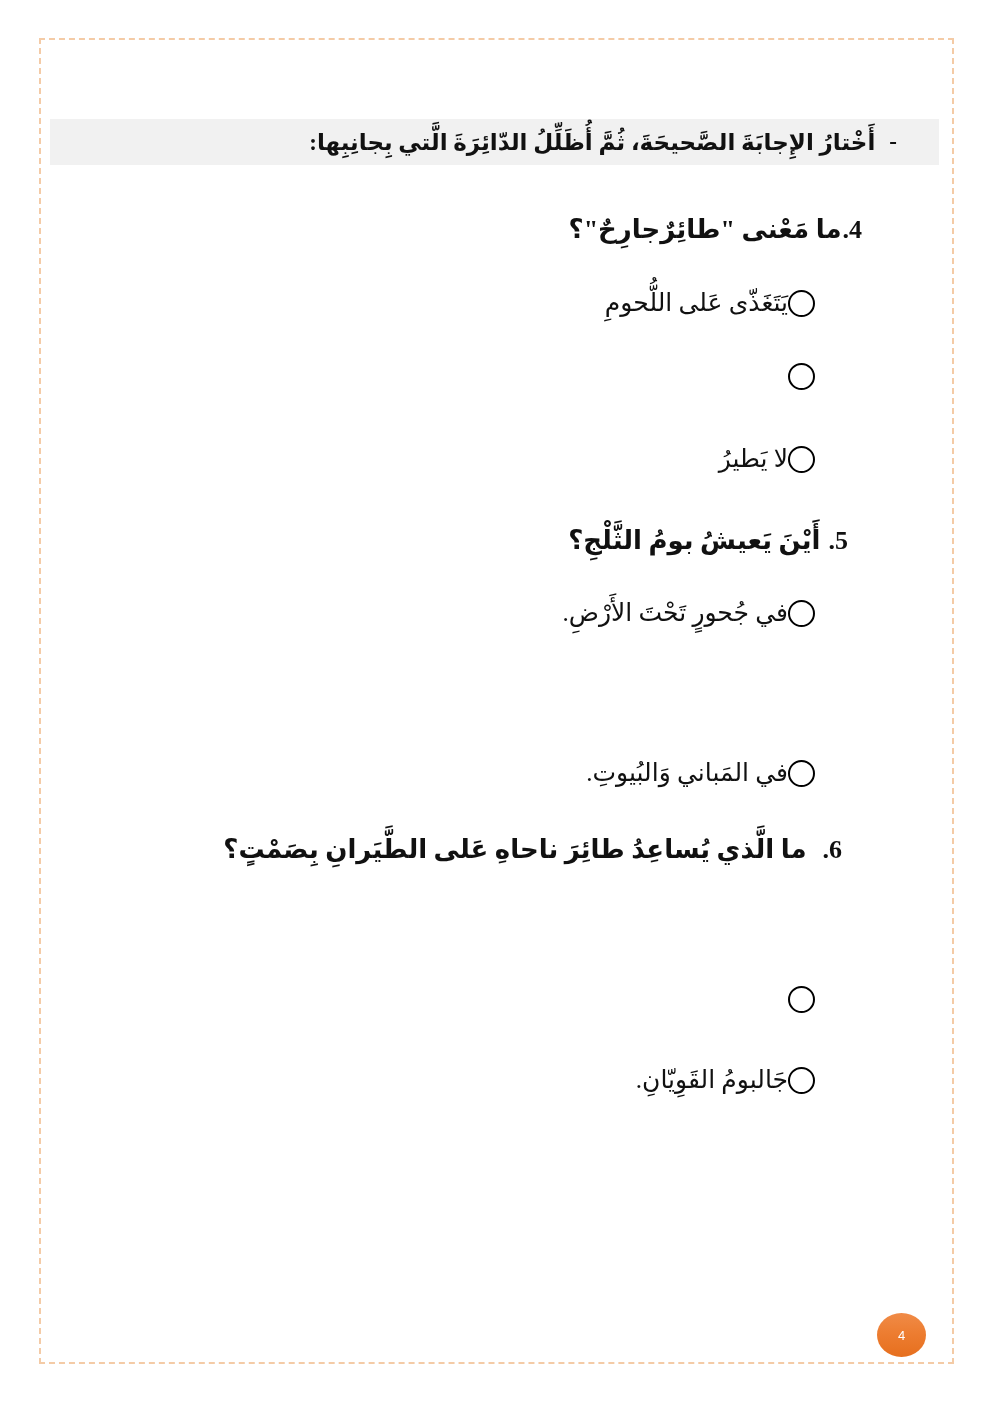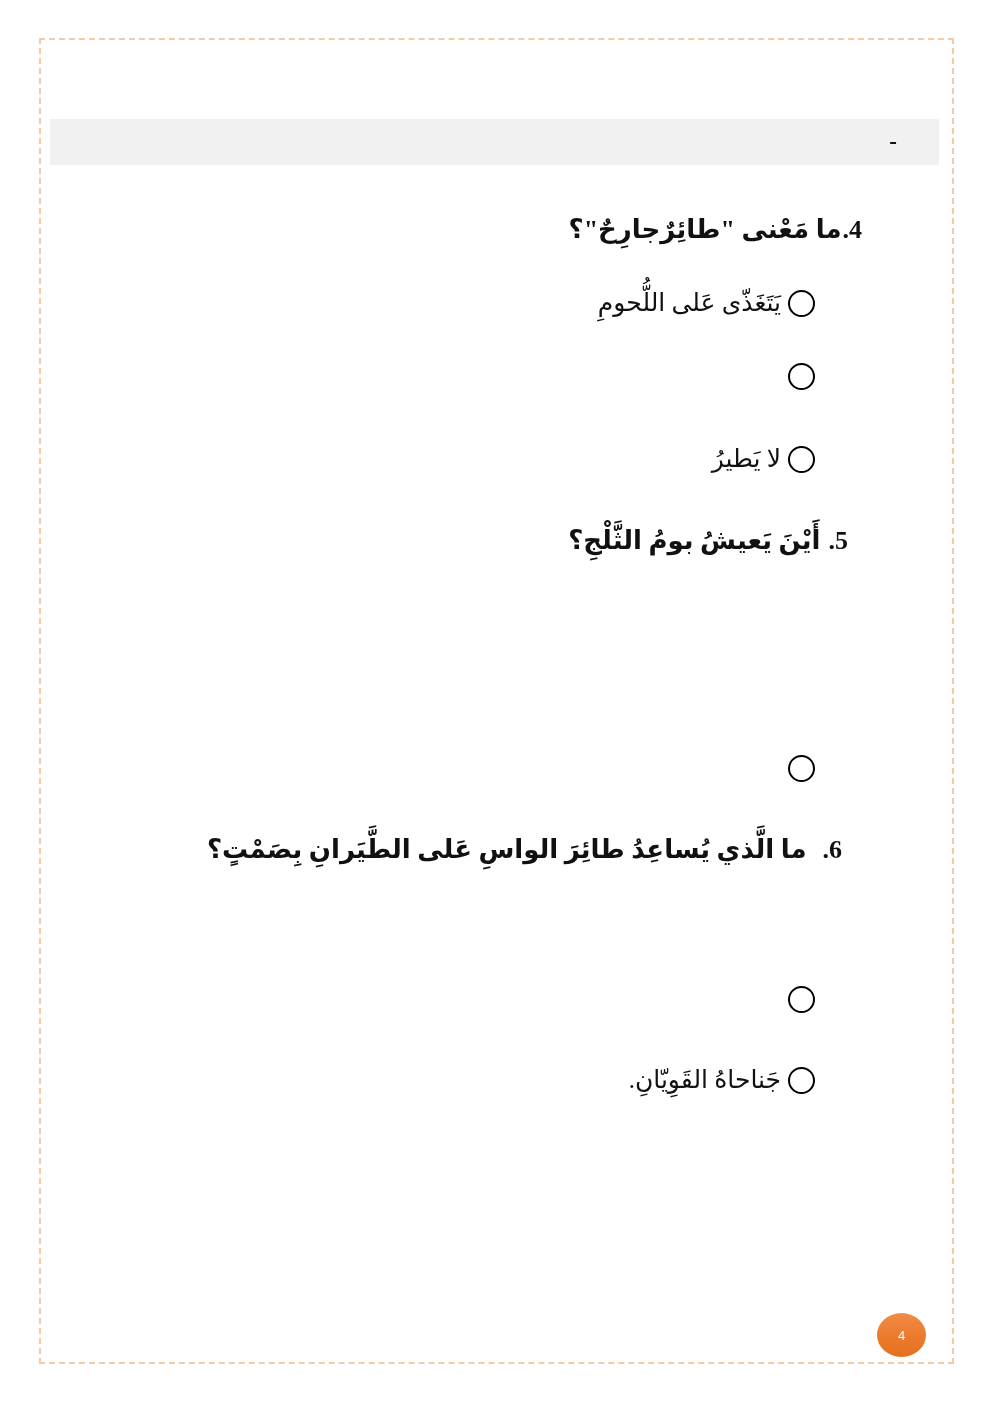--- a/index.html
+++ b/index.html
@@ -32,21 +32,20 @@
   }
   .q-title{
     position:absolute;
     display:flex;align-items:baseline;
     font-weight:bold;font-size:26px;line-height:34px;
     white-space:nowrap;
   }
   .opt{
     position:absolute;
     display:flex;align-items:center;
-    column-gap:7px;
     font-size:25px;line-height:36px;
     white-space:nowrap;
     cursor:default;
   }
   .bubble{
     width:23px;height:23px;flex:none;
     border:2.5px solid #000;border-radius:50%;
     background:#fff;
   }
   .page-badge{
@@ -61,20 +60,21 @@
 </style>
 </head>
 <body>
 
 <div class="page">
 
   <div class="border-frame"></div>
 
   <div class="band">
     <span>-</span>
+    <span>أَخْتارُ الإِجابَةَ الصَّحيحَةَ، ثُمَّ أُظَلِّلُ الدّائِرَةَ الَّتي بِجانِبِها:</span>
   </div>
 
   <div class="q-title" style="top:213px;right:130px;column-gap:1px">
     <span>4.</span>
     <span>ما مَعْنى "طائِرٌجارِحٌ"؟</span>
   </div>
   <div class="opt" style="top:285px;right:177px">
     <span class="bubble"></span>
     <span>يَتَغَذّى عَلى اللُّحومِ</span>
   </div>
@@ -83,33 +83,38 @@
   </div>
   <div class="opt" style="top:441px;right:177px">
     <span class="bubble"></span>
     <span>لا يَطيرُ</span>
   </div>
 
   <div class="q-title" style="top:524px;right:144px;column-gap:8px">
     <span>5.</span>
     <span>أَيْنَ يَعيشُ بومُ الثَّلْجِ؟</span>
   </div>
+  <div class="opt" style="top:595px;right:177px">
+    <span class="bubble"></span>
+    <span>في جُحورٍ تَحْتَ الأَرْضِ.</span>
+  </div>
   <div class="opt" style="top:755px;right:177px">
     <span class="bubble"></span>
+    <span>في المَباني وَالبُيوتِ.</span>
   </div>
 
   <div class="q-title" style="top:833px;right:150px;column-gap:16px">
     <span>6.</span>
-    <span>ما الَّذي يُساعِدُ طائِرَ الواسِ عَلى الطَّيَرانِ بِصَمْتٍ؟</span>
+    <span>ما الَّذي يُساعِدُ طائِرَ ناحاهِ عَلى الطَّيَرانِ بِصَمْتٍ؟</span>
   </div>
   <div class="opt" style="top:986px;right:177px">
     <span class="bubble"></span>
   </div>
   <div class="opt" style="top:1062px;right:177px">
     <span class="bubble"></span>
-    <span>جَناحاهُ القَوِيّانِ.</span>
+    <span>جَالبومُ القَوِيّانِ.</span>
   </div>
 
   <div class="page-badge">
     <span>4</span>
   </div>
 
 </div>
 
 </body></html>

